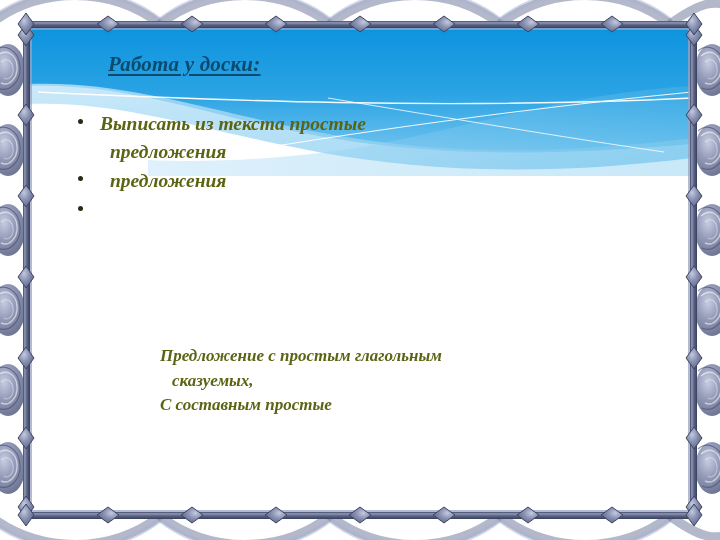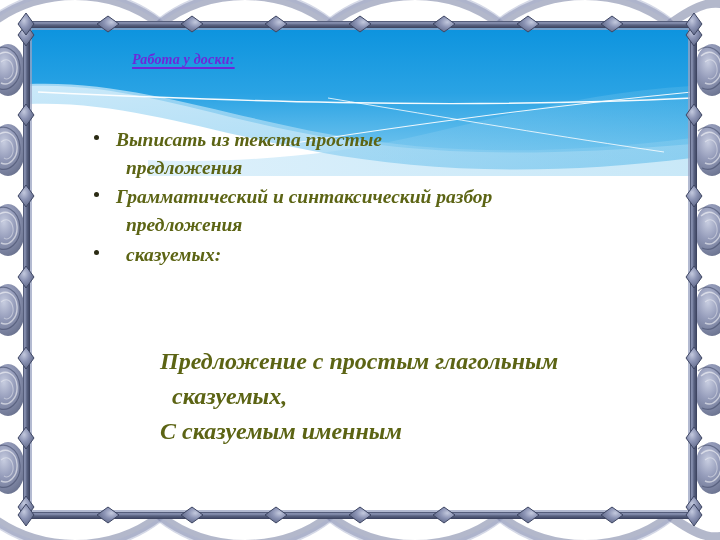--- a/index.html
+++ b/index.html
@@ -54,39 +54,38 @@
     left: 0; top: 0;
     width: 664px;
     height: 488px;
     z-index: 3;
   }
 
   .slide-title {
     position: absolute;
     left: 80px;
     top: 26px;
-    font-size: 14px;
+    font-size: 21px;
     font-weight: bold;
     font-style: italic;
-    color: #6d28d9;
+    color: #0c4a6e;
     text-decoration: underline;
     text-decoration-thickness: 2px;
     text-underline-offset: 3px;
     letter-spacing: 0.2px;
     white-space: nowrap;
-    margin-left: 24px;
   }
 
   .bullets {
     position: absolute;
     left: 38px;
     top: 84px;
     width: 620px;
     list-style: none;
-    margin: 16px;
+    margin: 0;
     padding: 0;
   }
   .bullet-item {
     position: relative;
     padding-left: 34px;
     margin-bottom: 2px;
   }
   .bullet-dot {
     position: absolute;
     left: 12px;
@@ -112,21 +111,21 @@
   .sublist {
     position: absolute;
     left: 132px;
     top: 318px;
     width: 540px;
     list-style: none;
     margin: 0;
     padding: 0;
   }
   .sub-line {
-    font-size: 24px;
+    font-size: 17px;
     font-weight: bold;
     font-style: italic;
     color: #5C6414;
     line-height: 1.45;
     white-space: nowrap;
   }
   .sub-line.indent {
     padding-left: 12px;
   }
 </style>
@@ -176,35 +175,33 @@
       <ul class="bullets">
 
         <li class="bullet-item">
           <span class="bullet-dot"></span>
           <div class="bullet-line">Выписать из текста простые</div>
           <div class="bullet-line cont">предложения</div>
         </li>
 
         <li class="bullet-item">
           <span class="bullet-dot"></span>
-          <div class="bullet-line">Грамматический и синтаксический разбор</div>
           <div class="bullet-line cont">предложения</div>
         </li>
 
         <li class="bullet-item">
           <span class="bullet-dot"></span>
-          <div class="bullet-line cont">сказуемых:</div>
         </li>
 
       </ul>
 
       <ul class="sublist">
         <li class="sub-line">Предложение с простым глагольным</li>
         <li class="sub-line indent">сказуемых,</li>
-        <li class="sub-line">С сказуемым именным</li>
+        <li class="sub-line">С составным простые</li>
       </ul>
 
     </div>
   </div>
 
   <div class="frame-layer">
     <svg viewBox="0 0 720 540" aria-hidden="true">
       <defs>
         <linearGradient id="barV" x1="0" y1="0" x2="1" y2="0">
           <stop offset="0%" stop-color="#3E4663"></stop>

